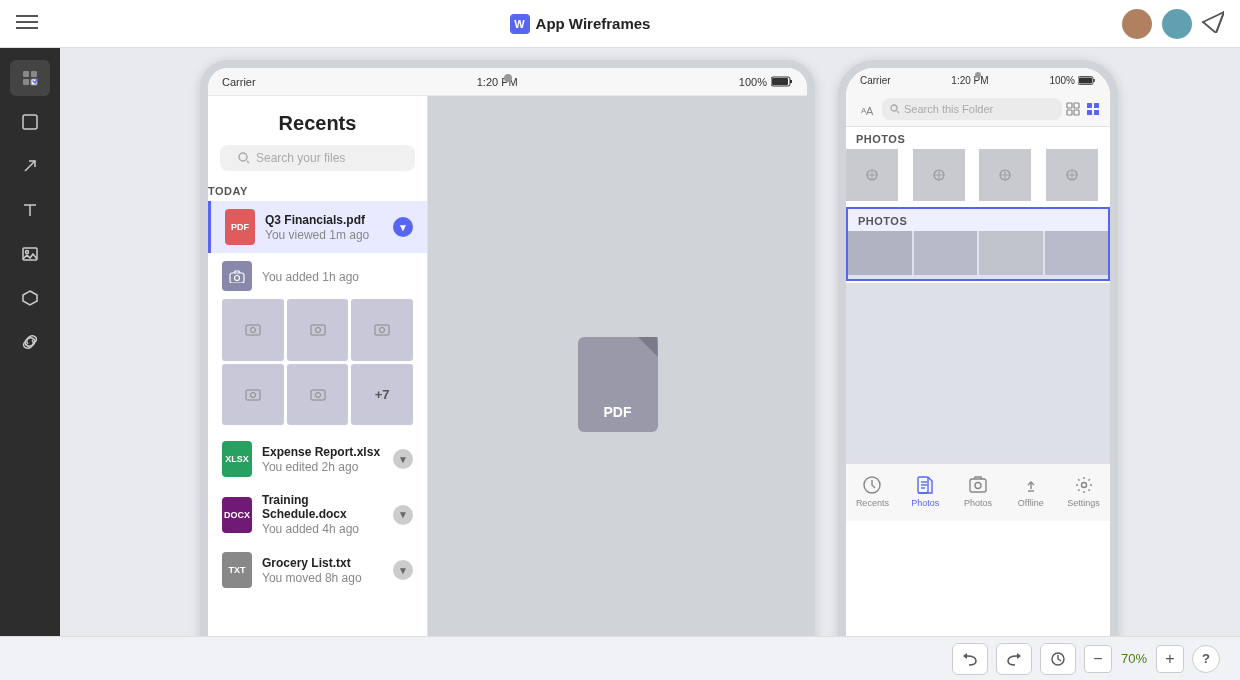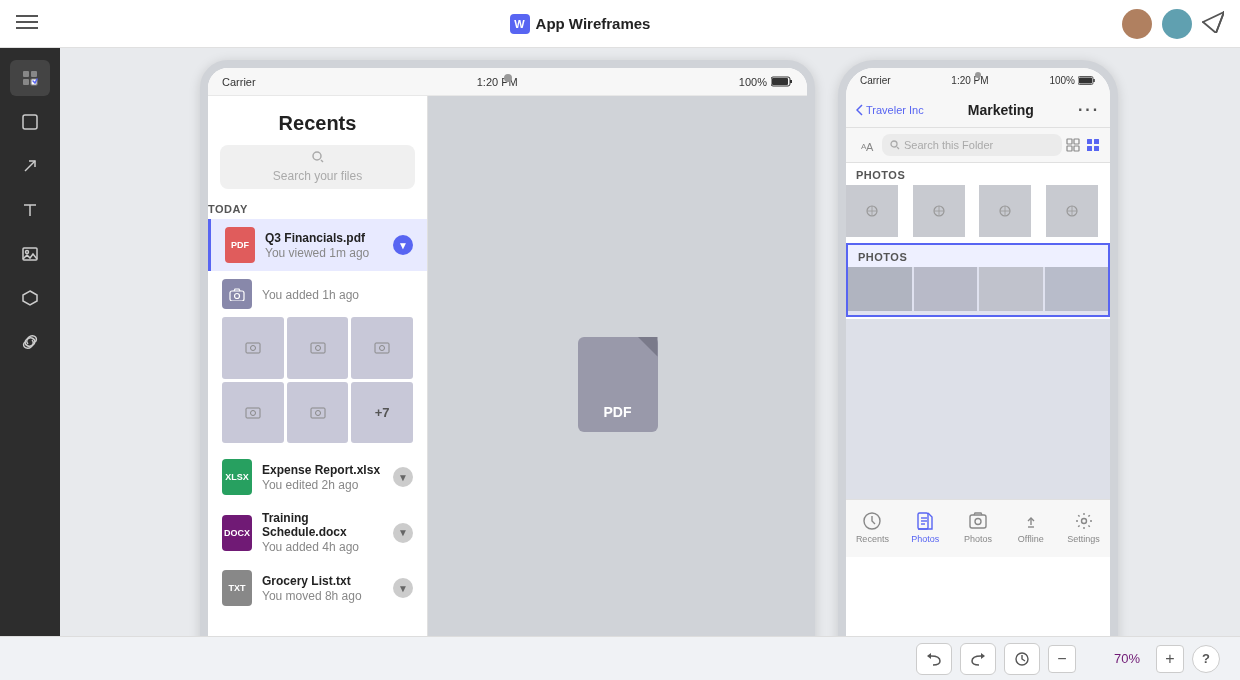--- a/index.html
+++ b/index.html
@@ -162,21 +162,20 @@
     .ipad-search {
       margin: 0 12px 10px;
       background: #f0f0f0;
       border-radius: 8px;
       padding: 6px 18px;
       display: flex;
       align-items: center;
       gap: 6px;
       font-size: 12px;
       color: #aaa;
-      flex-direction: column;
     }
     .ipad-today-label {
       font-size: 11px;
       font-weight: 600;
       color: #555;
       padding: 4px 0 4px;
       letter-spacing: 0.5px;
     }
 
     
@@ -527,24 +526,24 @@
       border-radius: 4px;
       display: flex;
       align-items: center;
       justify-content: center;
       cursor: pointer;
       font-size: 16px;
       color: #555;
     }
     .zoom-label {
       font-size: 13px;
-      color: #701a75;
+      color: #4d7c0f;
       min-width: 40px;
+      text-align: center;
       font-weight: 500;
-      margin-left: 36px;
     }
     .help-btn {
       width: 28px;
       height: 28px;
       background: #fff;
       border: 1px solid #ccc;
       border-radius: 50%;
       display: flex;
       align-items: center;
       justify-content: center;
@@ -806,30 +805,20 @@
         <div class="iphone-status-right">
           <span>100%</span>
           <svg width="18" height="9" viewBox="0 0 18 9">
             <rect x="0" y="0.5" width="15" height="8" rx="1.5" fill="none" stroke="#333" stroke-width="0.8"></rect>
             <rect x="1" y="1.5" width="13" height="6" rx="0.8" fill="#333"></rect>
             <line x1="16" y1="3" x2="16" y2="6" stroke="#333" stroke-width="1.5"></line>
           </svg>
         </div>
       </div>
 
-      <div class="iphone-nav">
-        <div class="back-btn">
-          <svg width="8" height="12" viewBox="0 0 8 12" fill="none" stroke="#5865f2" stroke-width="1.5">
-            <polyline points="6,1 1,6 6,11"></polyline>
-          </svg>
-          <span>Traveler Inc</span>
-        </div>
-        <div class="iphone-folder-title">Marketing</div>
-        <div class="more-btn">···</div>
-      </div>
 
       <div class="iphone-search-bar">
         <div style="display:flex;align-items:center;gap:4px;padding:0 4px;">
           <svg width="14" height="14" viewBox="0 0 14 14" fill="none" stroke="#888" stroke-width="1.2">
             <text x="1" y="11" font-size="8" fill="#888" stroke="none">A</text>
             <text x="6" y="13" font-size="11" fill="#888" stroke="none">A</text>
           </svg>
         </div>
         <div class="iphone-search-input">
           <svg width="10" height="10" viewBox="0 0 10 10" fill="none" stroke="#aaa" stroke-width="1.3">

